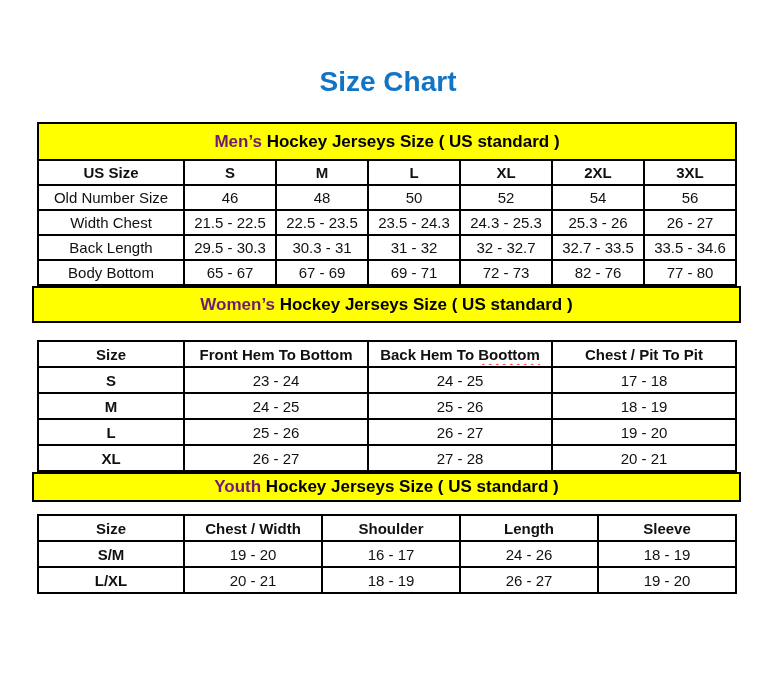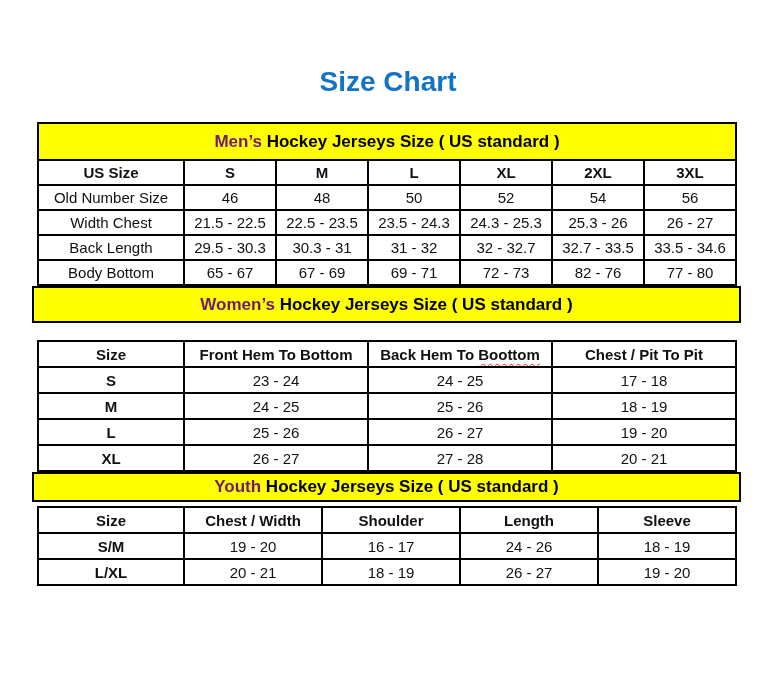--- a/index.html
+++ b/index.html
@@ -37,40 +37,40 @@
     align-items: center;
     justify-content: center;
     font-size: 17px;
     font-weight: 700;
     color: #000000;
     white-space: pre;
   }
   .band-highlight { color: #701a75; }
   .section-mens .band { margin-bottom: -2px; }
   .section-womens .band { height: 37px; margin: 0 -4px 17px -5px; }
-  .section-youth  .band { height: 30px; margin: 0 -4px 4px -5px; }
+  .section-youth  .band { height: 30px; margin: 0 -4px 12px -5px; }
 
   table.size-table {
     width: 100%;
     border-collapse: collapse;
     table-layout: fixed;
     background: #ffffff;
   }
   col.first-col { width: 146px; }
   .size-table th, .size-table td {
     border: 2px solid #000000;
     text-align: center;
     vertical-align: middle;
     font-size: 15px;
     padding: 1px 2px;
     height: 26px;
     overflow: hidden;
   }
   .section-mens .size-table th, .section-mens .size-table td { height: 25px; }
-  .size-table thead th { font-weight: 700; }
+  .size-table thead th { font-weight: 700; border-radius: 7px; }
   .size-table td { font-weight: 400; }
   .size-table td.row-label { font-weight: 700; }
   .section-mens .size-table td.row-label { font-weight: 400; }
   .squiggle {
     text-decoration-line: underline;
     text-decoration-style: wavy;
     text-decoration-color: #FF2116;
     text-decoration-thickness: 1px;
     text-underline-offset: 3px;
   }

